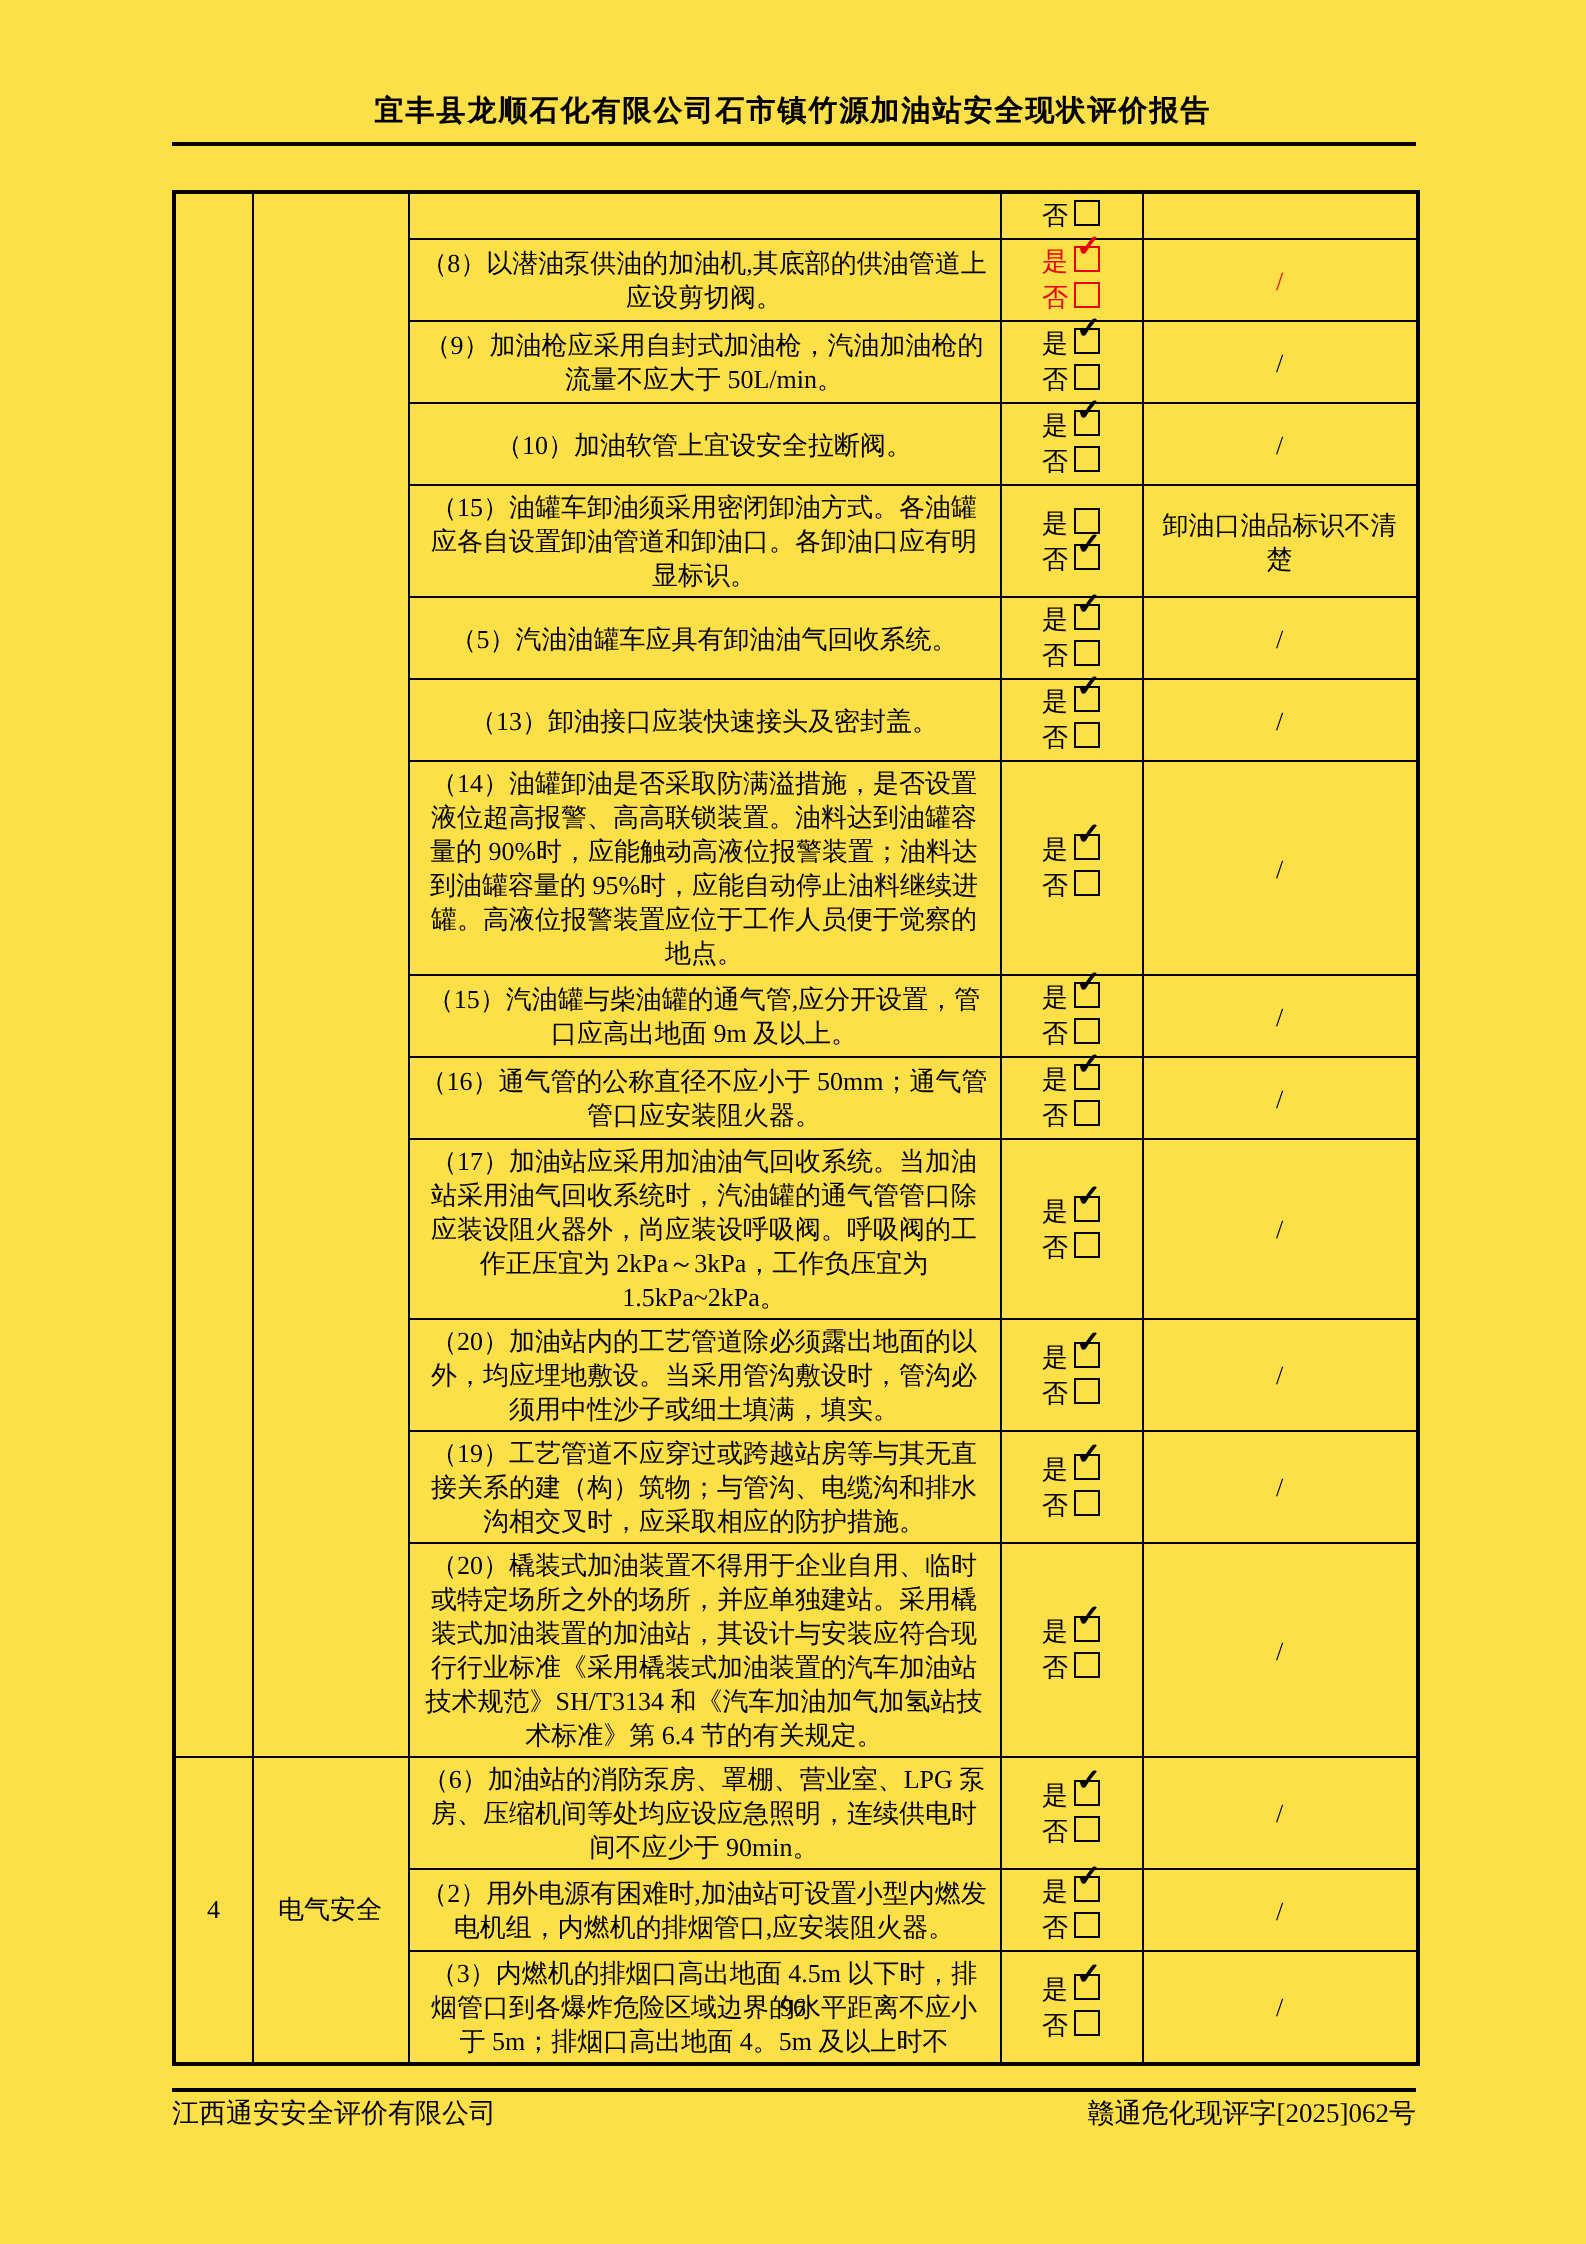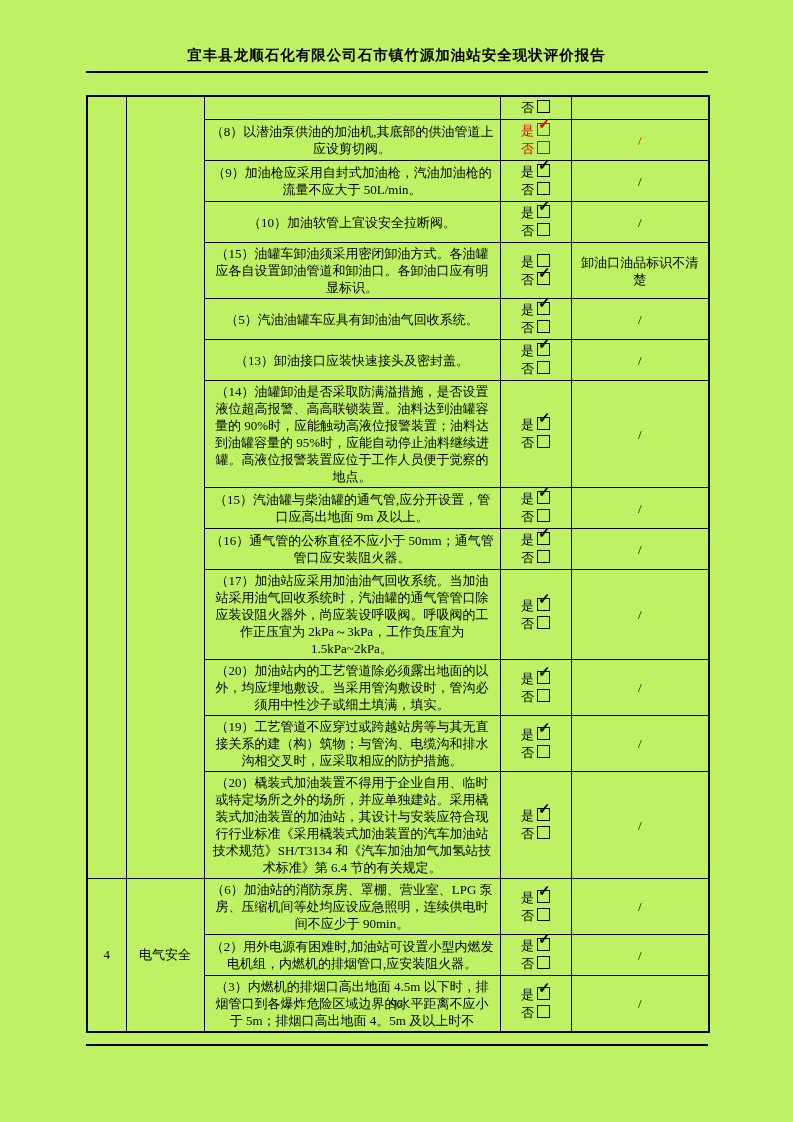--- a/index.html
+++ b/index.html
@@ -1,19 +1,19 @@
 <!DOCTYPE html>
 <html><head>
 <meta charset="utf-8">
 <style>
   html,body{margin:0;padding:0;background:#ffffff;}
   .page{
     position:relative;
     width:793px;height:1122px;
-    background:#bef264;
+    background:#fde047;
     font-family:"Liberation Serif","DejaVu Serif",serif;
     color:#000;
     overflow:hidden;
   }
   .doc-title{
     position:absolute;top:46px;left:0;width:100%;
     text-align:center;font-size:14.5px;font-weight:600;letter-spacing:1px;
   }
   .header-rule{
     position:absolute;top:71px;left:86px;width:622px;
@@ -212,14 +212,18 @@
             <div><span>是</span><span class="cb checked"></span></div>
             <div><span>否</span><span class="cb"></span></div>
           </td>
           <td class="remark-cell">/</td>
         </tr>
       </tbody>
   </table>
 
   <div class="page-num">96</div>
   <div class="footer-rule"></div>
+  <div class="footer-line">
+    <span>江西通安安全评价有限公司</span>
+    <span>赣通危化现评字[2025]062号</span>
+  </div>
 
 </div>
 
 </body></html>

